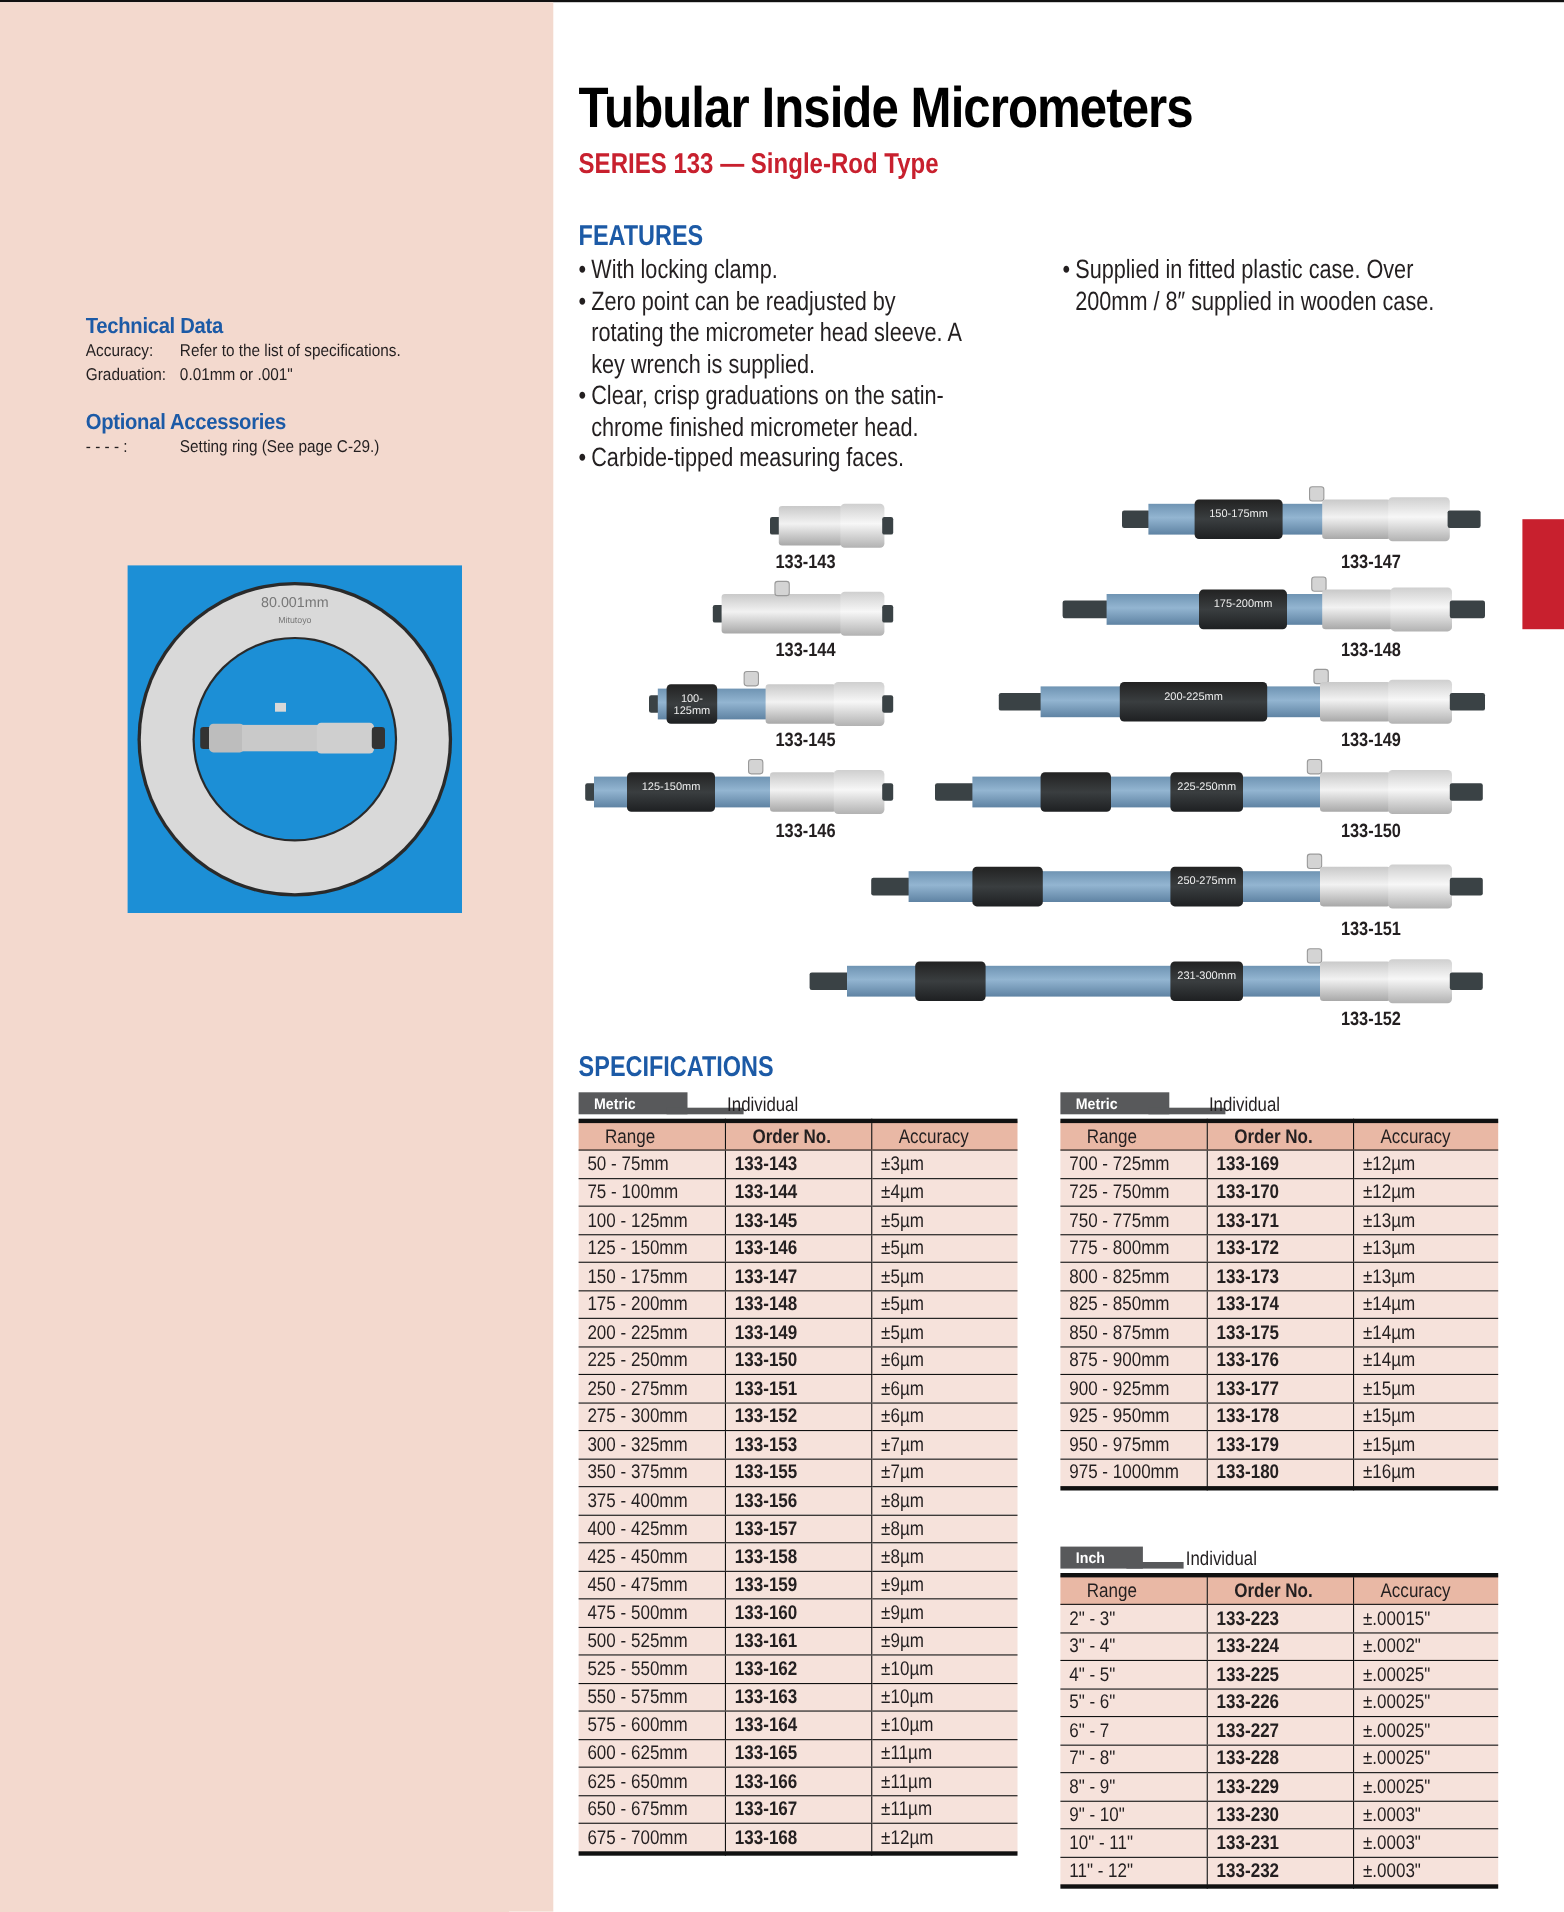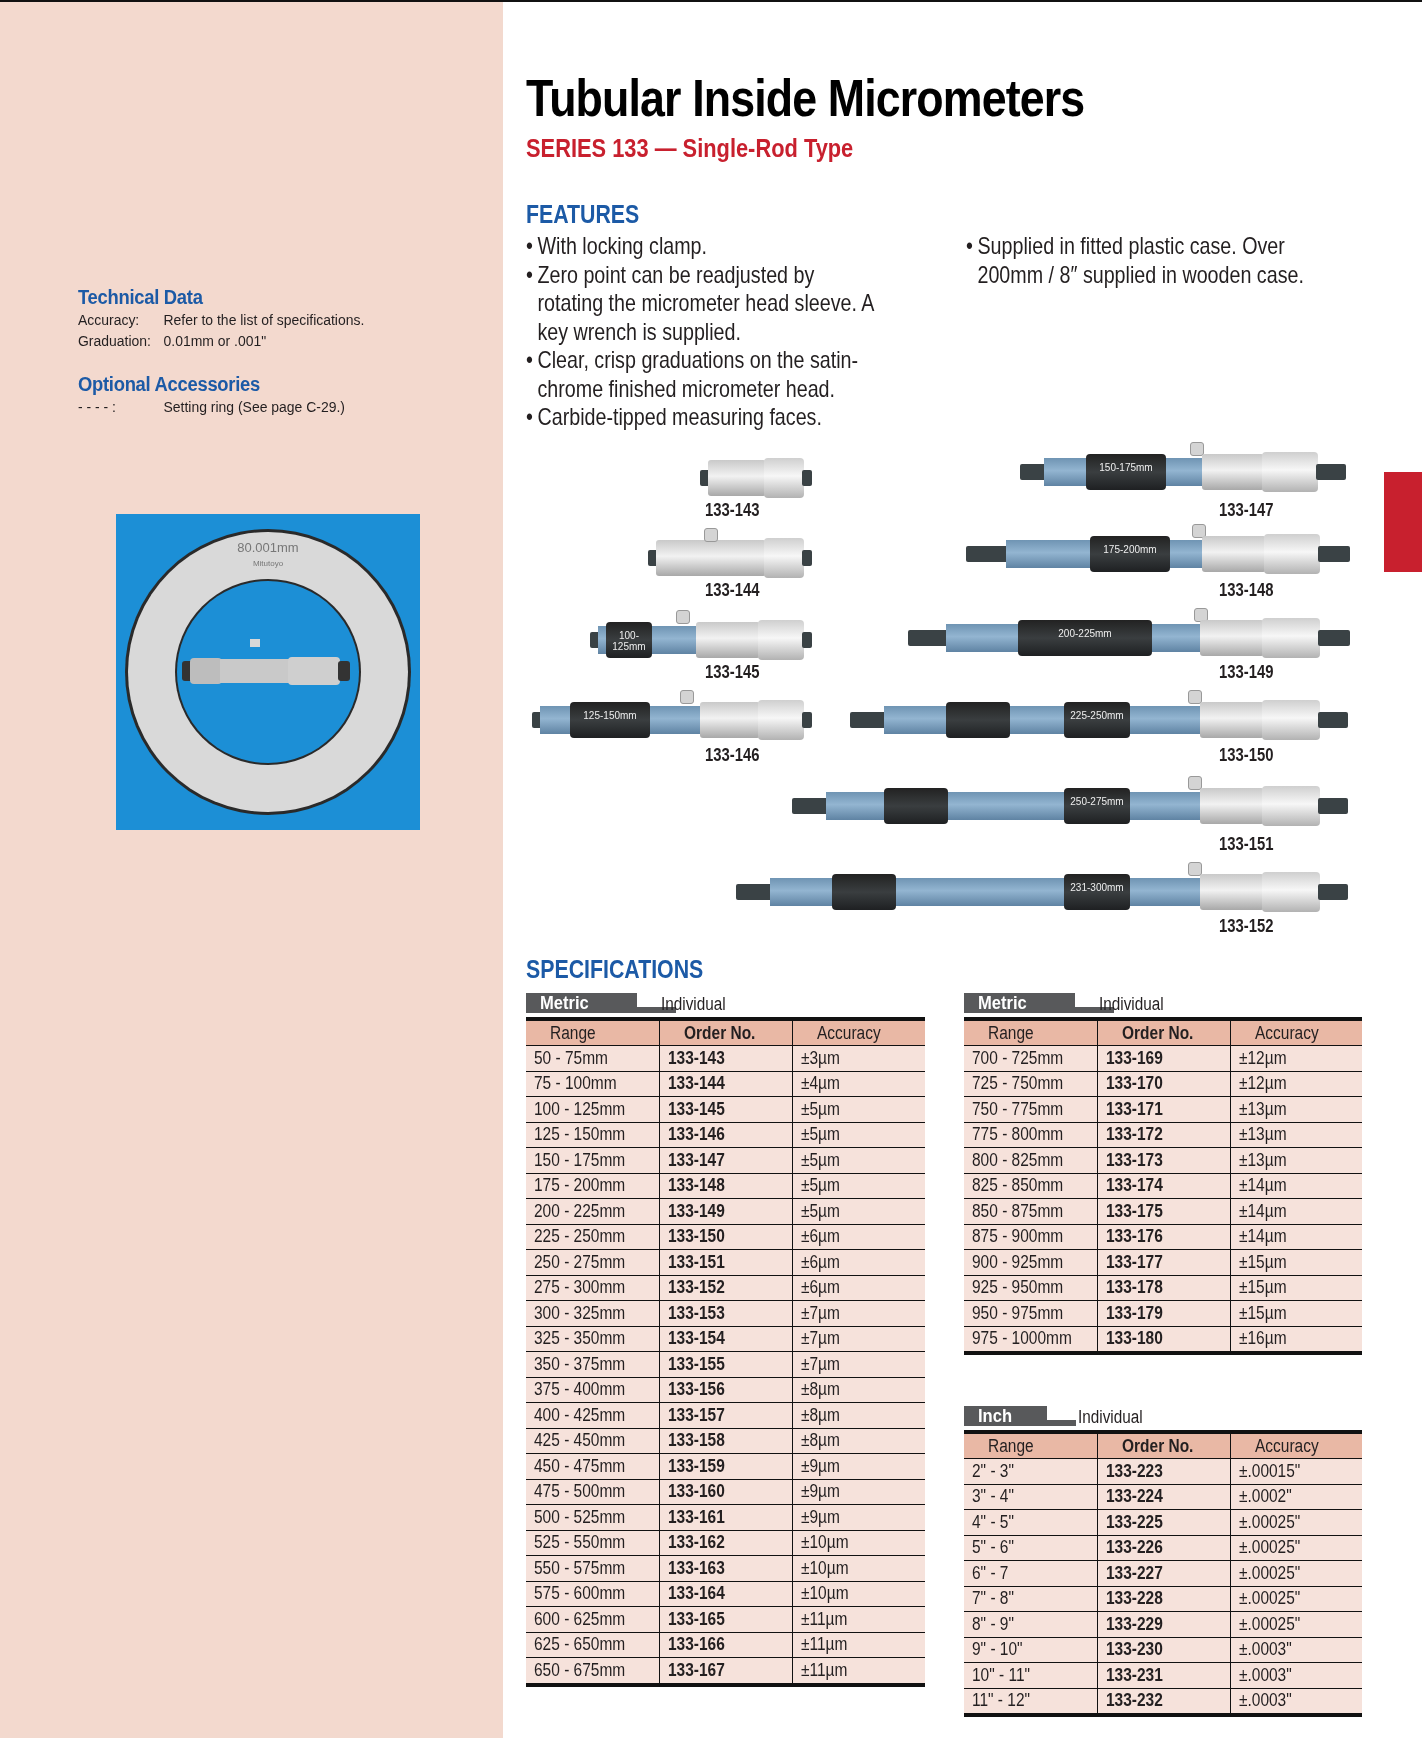--- a/index.html
+++ b/index.html
@@ -36,21 +36,21 @@
   .mic .tip { position:absolute; top:12px; height:16px; background:#3a4245; border-radius:2px; }
   .mic .rod { position:absolute; top:6px; height:28px; background:linear-gradient(#6f94b3, #93b5d1 45%, #5f83a3); }
   .mic .sleeve { position:absolute; top:2px; height:36px; background:linear-gradient(#222, #3a3e40 50%, #1e2022); border-radius:4px; color:#eee; font-size:10px; text-align:center; padding-top:8px; box-sizing:border-box; }
   .mic .head { position:absolute; top:2px; height:36px; background:linear-gradient(#c9c9c9, #f2f2f2 45%, #a8a8a8); border-radius:3px; }
   .mic .thimble { position:absolute; top:0; height:40px; background:linear-gradient(#cfcfcf, #f7f7f7 45%, #b2b2b2); border-radius:4px; }
   .mic .clamp { position:absolute; top:-10px; width:12px; height:12px; background:#d4d4d4; border-radius:3px; border:1px solid #999; }
   .mic-label { position:absolute; font-size:17.5px; font-weight:bold; color:#231f20; transform:scaleX(0.85); transform-origin:left; white-space:nowrap; }
 
   .tbl-block { position:absolute; }
   .tbl-head { position:relative; height:24px; }
-  .unit-tag { position:absolute; left:0; top:0; height:20px; background:#58595b; color:#fff; font-weight:bold; font-size:18px; line-height:20px; padding:0 44px 0 14px; }
+  .unit-tag { position:absolute; left:0; top:0; height:20px; background:#58595b; color:#fff; font-weight:bold; font-size:14px; line-height:20px; padding:0 44px 0 14px; }
   .unit-tag .inner { display:inline-block; transform:scaleX(0.92); transform-origin:left; }
   .unit-line { position:absolute; top:14px; height:6px; background:#58595b; }
   .unit-note { position:absolute; top:1px; font-size:18px; color:#231f20; transform:scaleX(0.85); transform-origin:left; white-space:nowrap; }
   table.spec { border-collapse:collapse; width:100%; border-top:4px solid #111; border-bottom:4px solid #111; }
   table.spec th { background:#e9b8a5; font-weight:normal; text-align:left; font-size:18px; height:24px; padding:0 0 0 24px; border-bottom:1.5px solid #111; }
   table.spec th.ord { font-weight:bold; }
   table.spec td { background:#f6e2db; font-size:18px; height:24.5px; padding:0 0 0 8px; border-bottom:1.5px solid #111; white-space:nowrap; }
   table.spec td + td, table.spec th + th { border-left:1.5px solid #111; }
   table.spec tr:last-child td { border-bottom:none; }
   table.spec td.ord { font-weight:bold; }
@@ -295,25 +295,20 @@
           <td><span class="sq">275 - 300mm</span></td>
           <td class="ord"><span class="sq">133-152</span></td>
           <td><span class="sq">±6µm</span></td>
         </tr>
         <tr>
           <td><span class="sq">300 - 325mm</span></td>
           <td class="ord"><span class="sq">133-153</span></td>
           <td><span class="sq">±7µm</span></td>
         </tr>
         <tr>
-          <td><span class="sq">325 - 350mm</span></td>
-          <td class="ord"><span class="sq">133-154</span></td>
-          <td><span class="sq">±7µm</span></td>
-        </tr>
-        <tr>
           <td><span class="sq">350 - 375mm</span></td>
           <td class="ord"><span class="sq">133-155</span></td>
           <td><span class="sq">±7µm</span></td>
         </tr>
         <tr>
           <td><span class="sq">375 - 400mm</span></td>
           <td class="ord"><span class="sq">133-156</span></td>
           <td><span class="sq">±8µm</span></td>
         </tr>
         <tr>
@@ -363,20 +358,25 @@
         </tr>
         <tr>
           <td><span class="sq">625 - 650mm</span></td>
           <td class="ord"><span class="sq">133-166</span></td>
           <td><span class="sq">±11µm</span></td>
         </tr>
         <tr>
           <td><span class="sq">650 - 675mm</span></td>
           <td class="ord"><span class="sq">133-167</span></td>
           <td><span class="sq">±11µm</span></td>
+        </tr>
+        <tr>
+          <td><span class="sq">675 - 700mm</span></td>
+          <td class="ord"><span class="sq">133-168</span></td>
+          <td><span class="sq">±12µm</span></td>
         </tr>
       </tbody>
   </table>
 </div>
 
 <div class="tbl-block" id="tbl1" style="left:964px; top:993px; width:398px;">
   <div class="tbl-head">
     <div class="unit-tag"><span class="inner">Metric</span></div>
     <div class="unit-line" style="left:80px; width:70px;"></div>
     <div class="unit-note" style="left:135px;">Individual</div>

